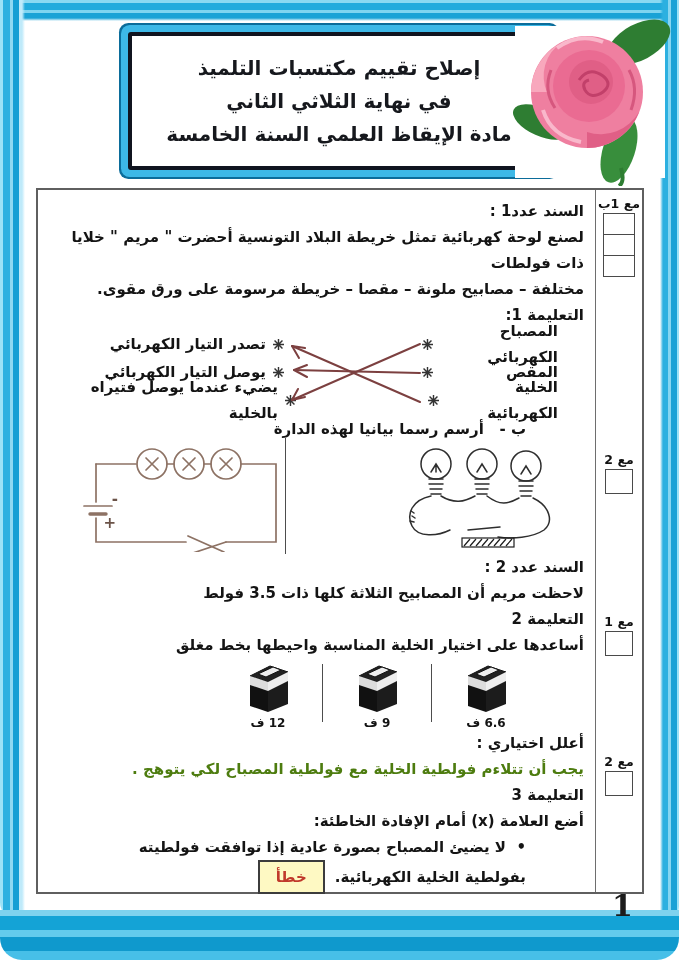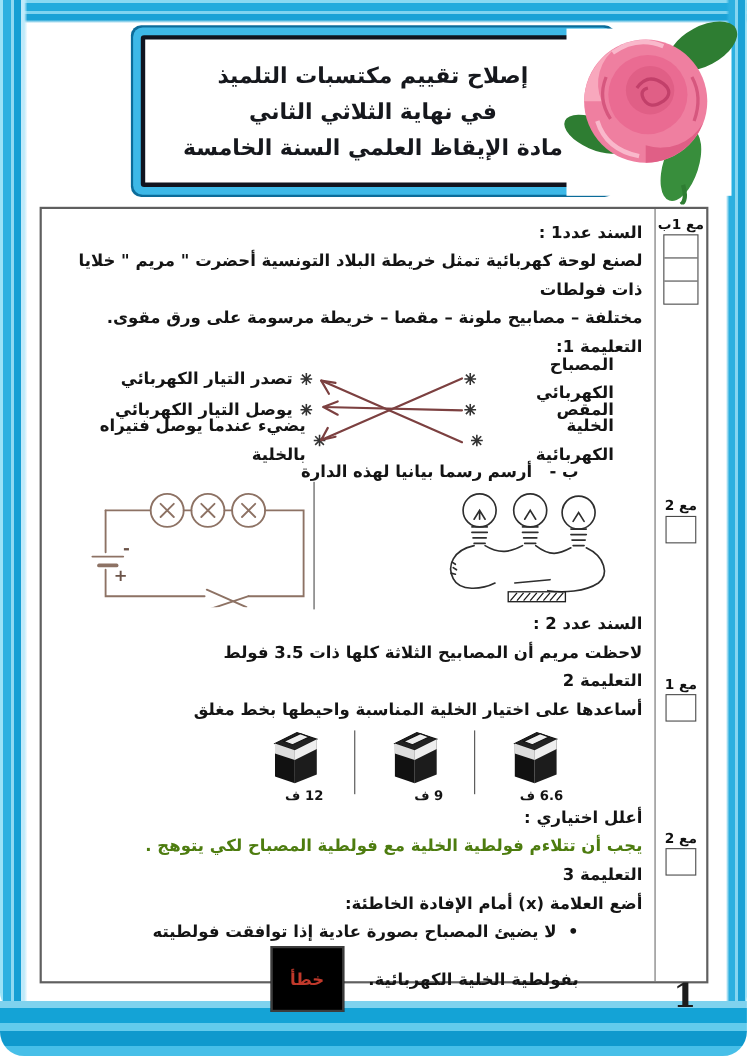--- a/index.html
+++ b/index.html
@@ -55,28 +55,28 @@
   .star{width:11px;height:11px;margin:0 5px;flex:0 0 auto;}
   .m-func{margin-right:2px;}
   .arrows{position:absolute;top:6px;right:156px;width:146px;height:78px;}
   
   .drawings{position:relative;height:112px;}
   .bulbs{position:absolute;right:28px;top:0;width:152px;height:110px;}
   .draw-divider{position:absolute;right:298px;top:-4px;height:116px;border-left:1.5px solid #4d4d4d;}
   .circuit{position:absolute;left:28px;top:2px;width:218px;height:108px;}
   
   .batt-row{display:flex;align-items:flex-end;height:72px;padding-right:72px;}
-  .batt{width:52px;text-align:right;}
+  .batt{width:52px;text-align:center;}
   .batt svg{display:block;margin:0 auto;}
   .batt-label{font-size:12px;font-weight:bold;line-height:14px;display:block;}
   .batt-sep{height:58px;border-left:1.5px solid #4d4d4d;margin:0 28px 8px 28px;}
   
   .final-line{display:flex;align-items:center;padding-right:58px;}
-  .err-box{display:inline-block;background:#000000;border:2px solid #3c3c3c;
-    color:#c0392b;padding:17px 16px;margin-right:22px;line-height:22px;}
+  .err-box{display:inline-block;background:#fef9c3;border:2px solid #3c3c3c;
+    color:#c0392b;padding:4px 16px;margin-right:10px;line-height:22px;}
   .page-num{position:absolute;left:612px;top:888px;font-family:"DejaVu Serif",serif;
     font-size:30px;font-weight:bold;color:#1c1c1c;}
 </style>
 </head>
 <body>
 
 <div class="frame-top"></div>
 <div class="frame-left"></div>
 <div class="frame-right"></div>
 <div class="frame-bottom"></div>

